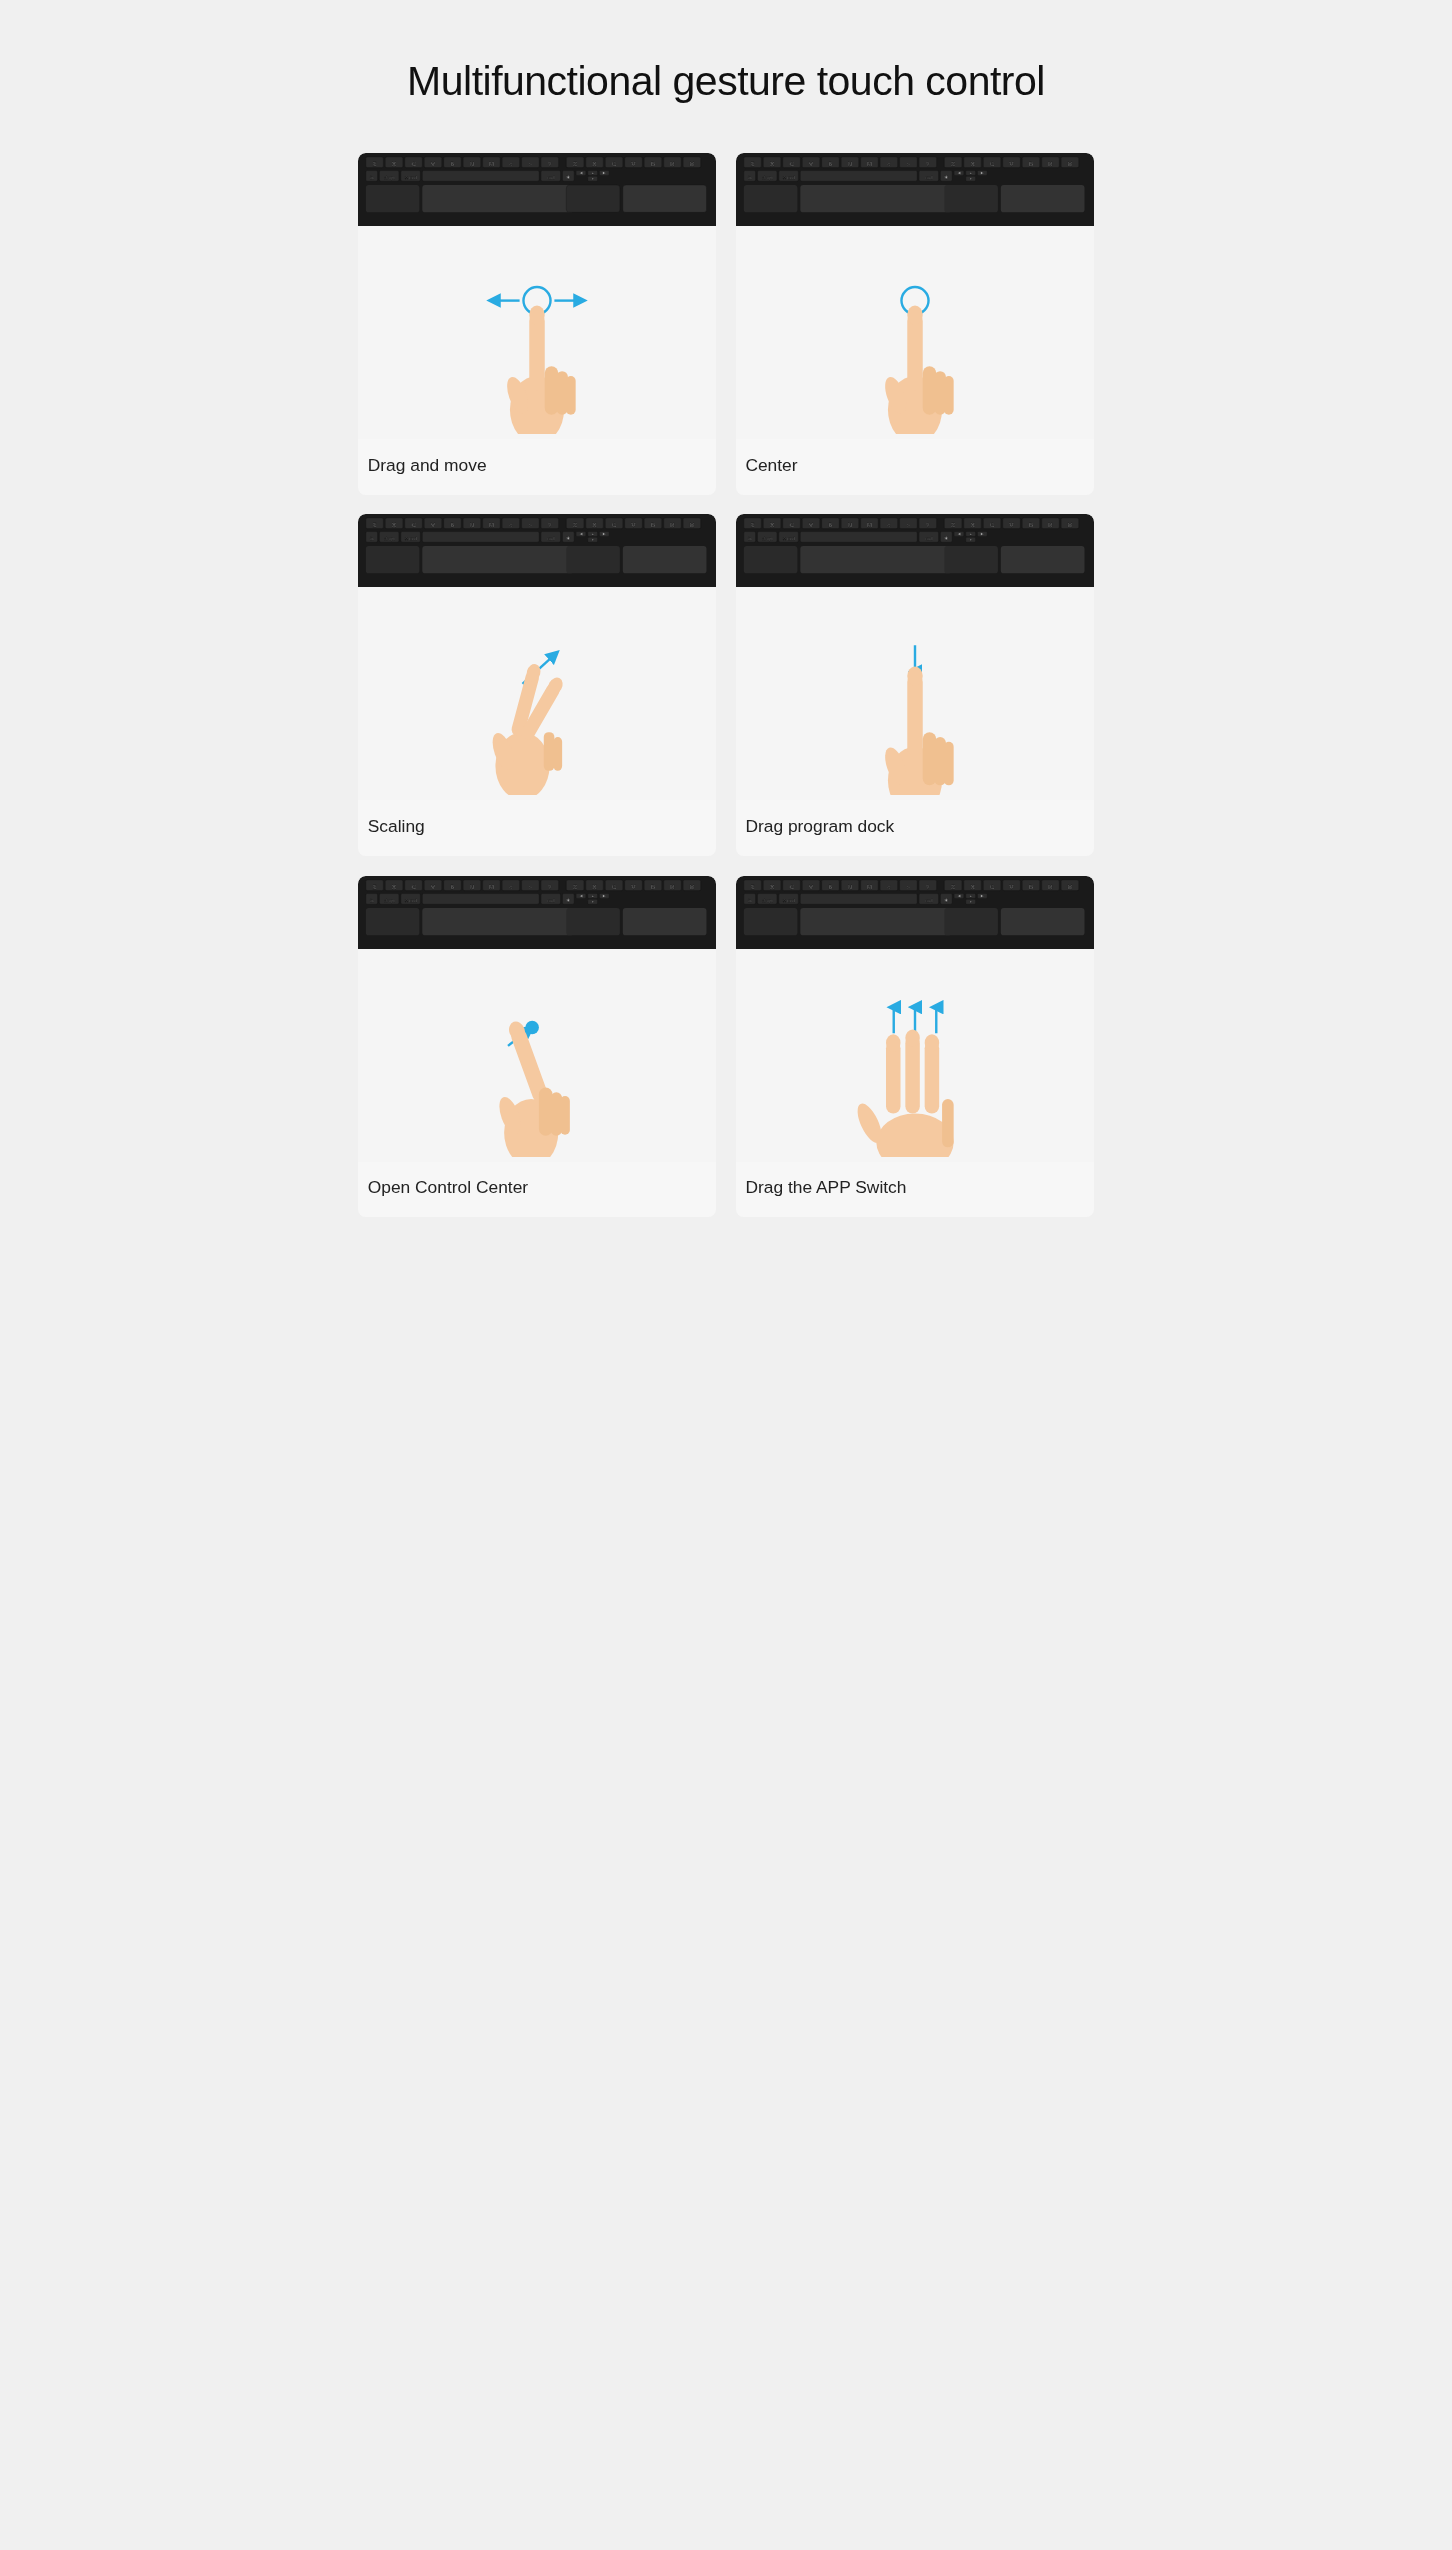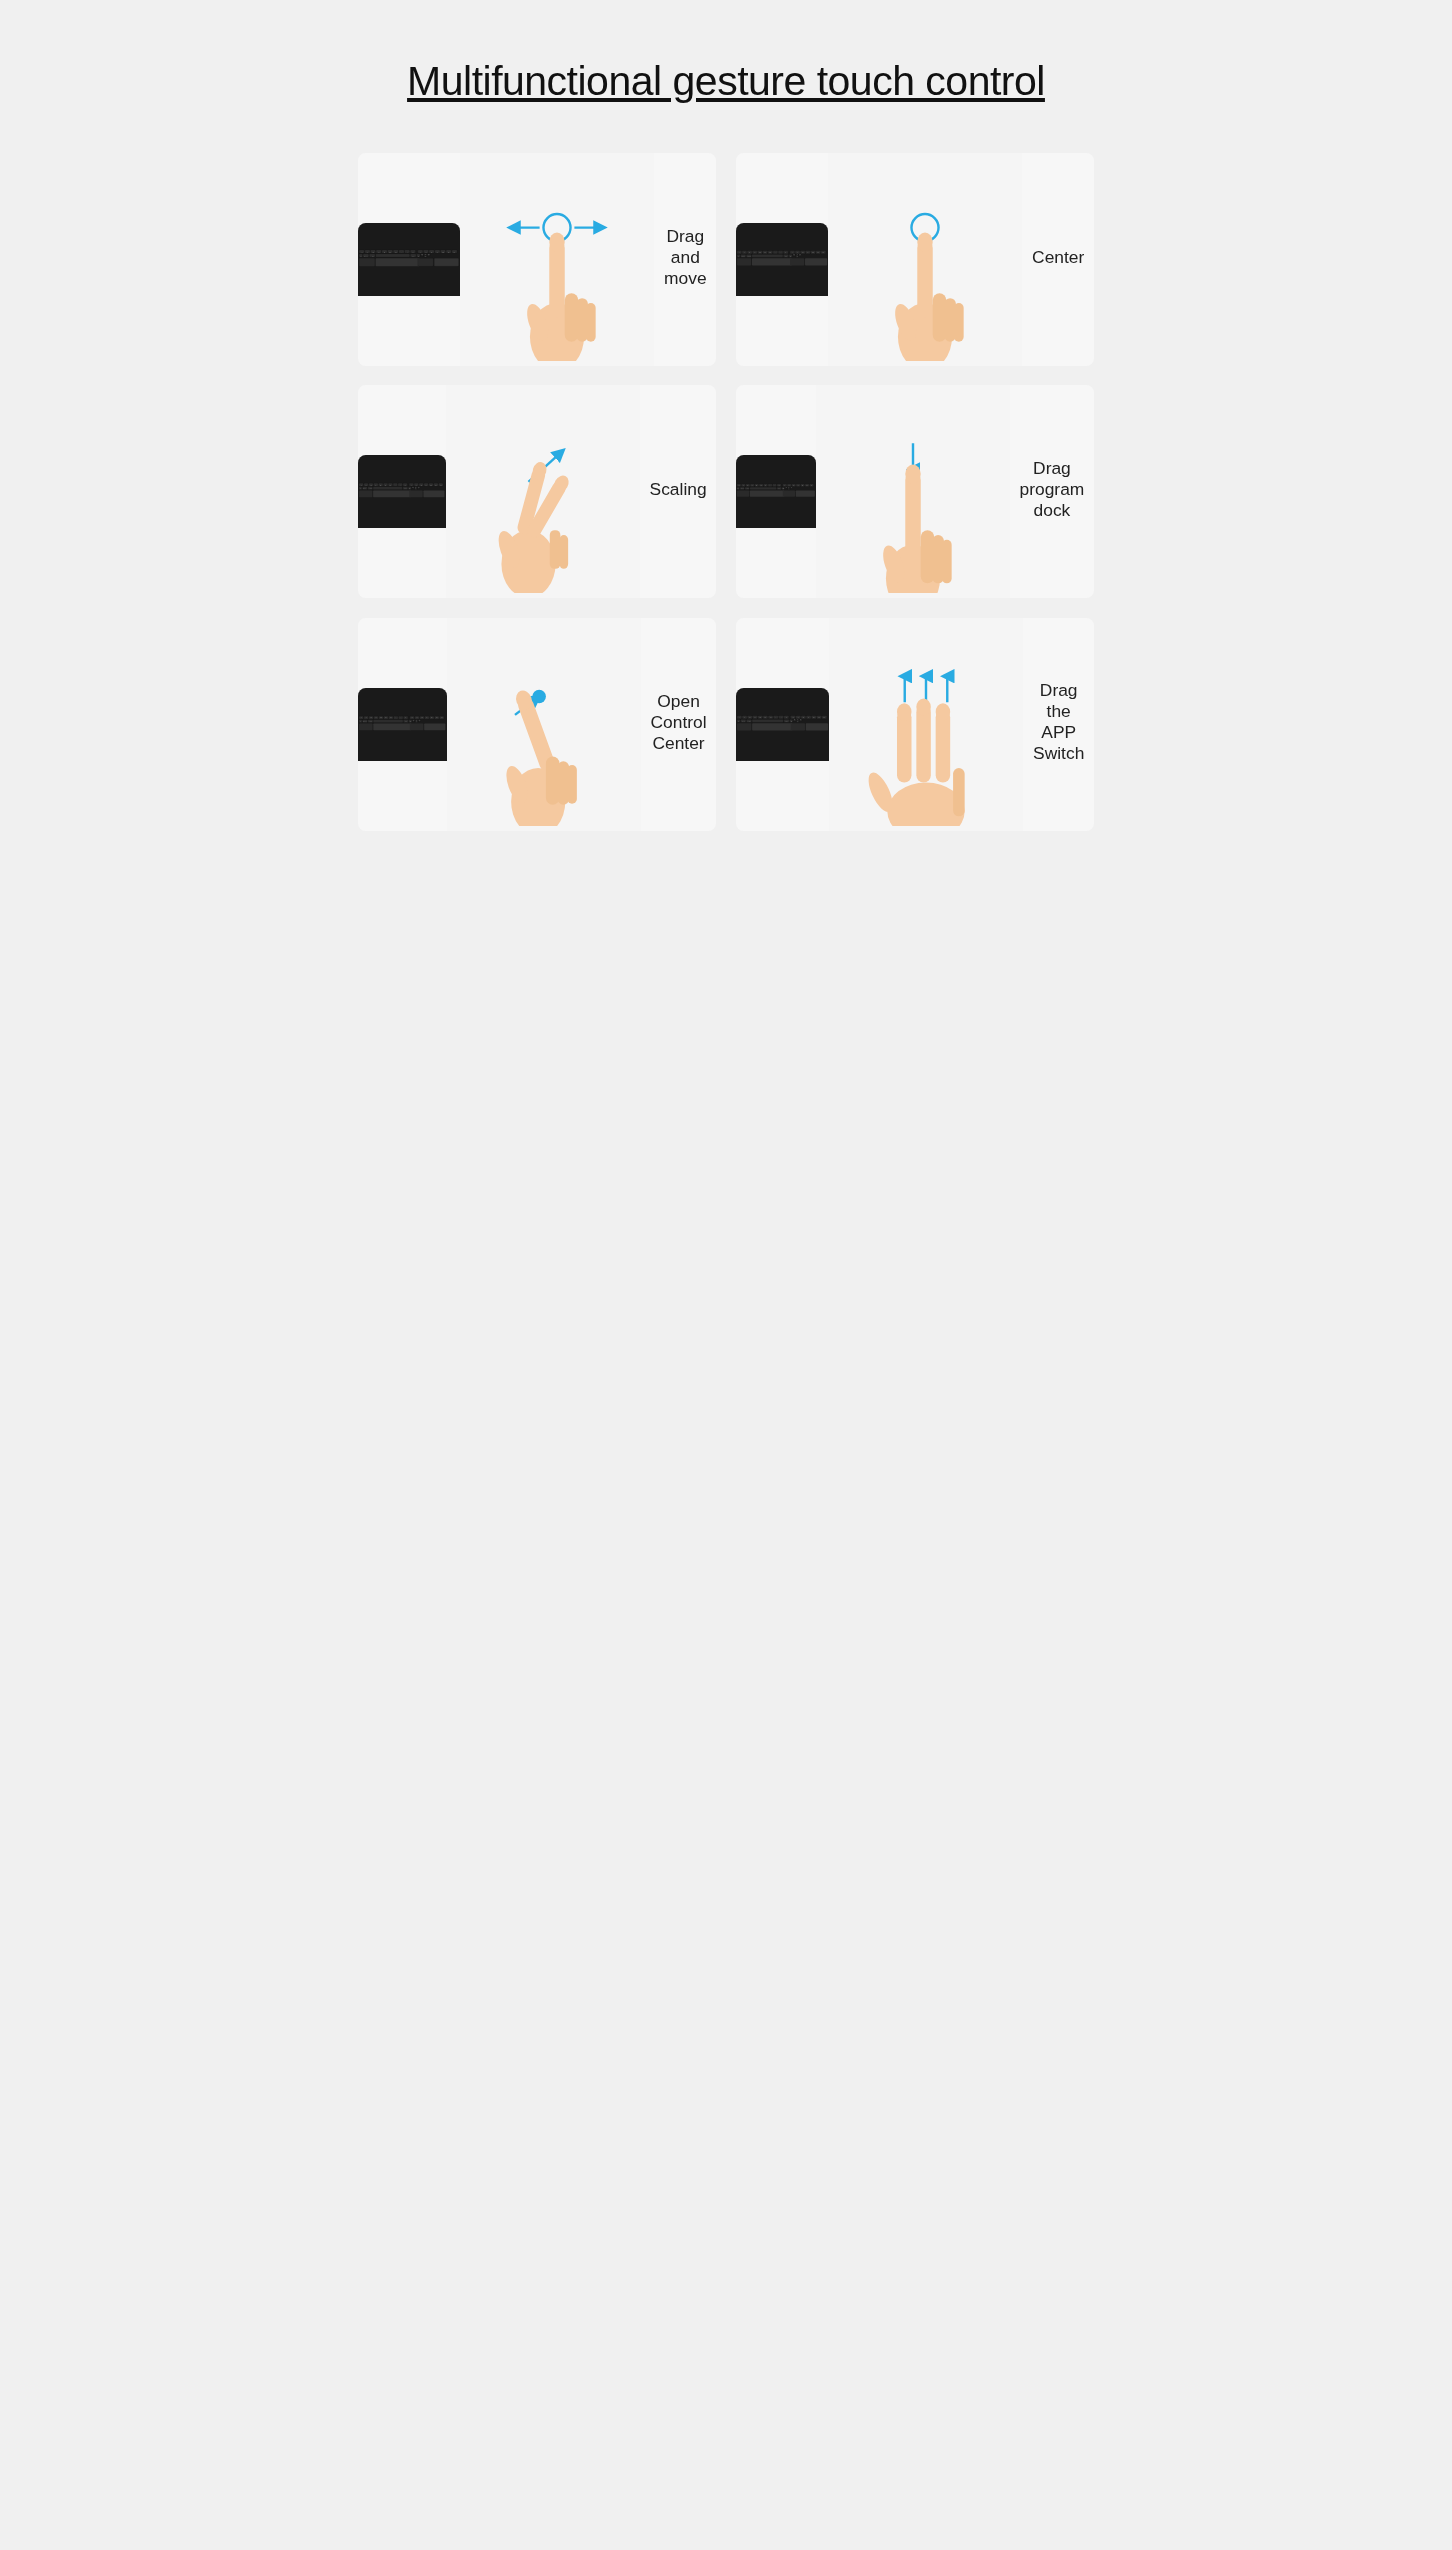--- a/index.html
+++ b/index.html
@@ -13,33 +13,33 @@
       background: #f0f0f0;
       padding: 58px 39px 58px 39px;
     }
     .main-title {
       text-align: center;
       font-size: 41px;
       font-weight: 400;
       color: #111;
       margin-bottom: 48px;
       letter-spacing: -0.5px;
-      text-decoration: underline;
     }
     .grid {
       display: grid;
       grid-template-columns: 1fr 1fr;
       gap: 19.4px;
     }
     .gesture-card {
       background: #f7f7f7;
       border-radius: 7.7px;
       overflow: hidden;
       display: flex;
-      align-items: center;
+      flex-direction: column;
+      align-items: flex-start;
     }
     .caption {
       padding: 15.5px 9.7px 19.4px 9.7px;
       text-align: center;
       font-size: 17.4px;
       color: #222;
       font-weight: 400;
     }
 
     

